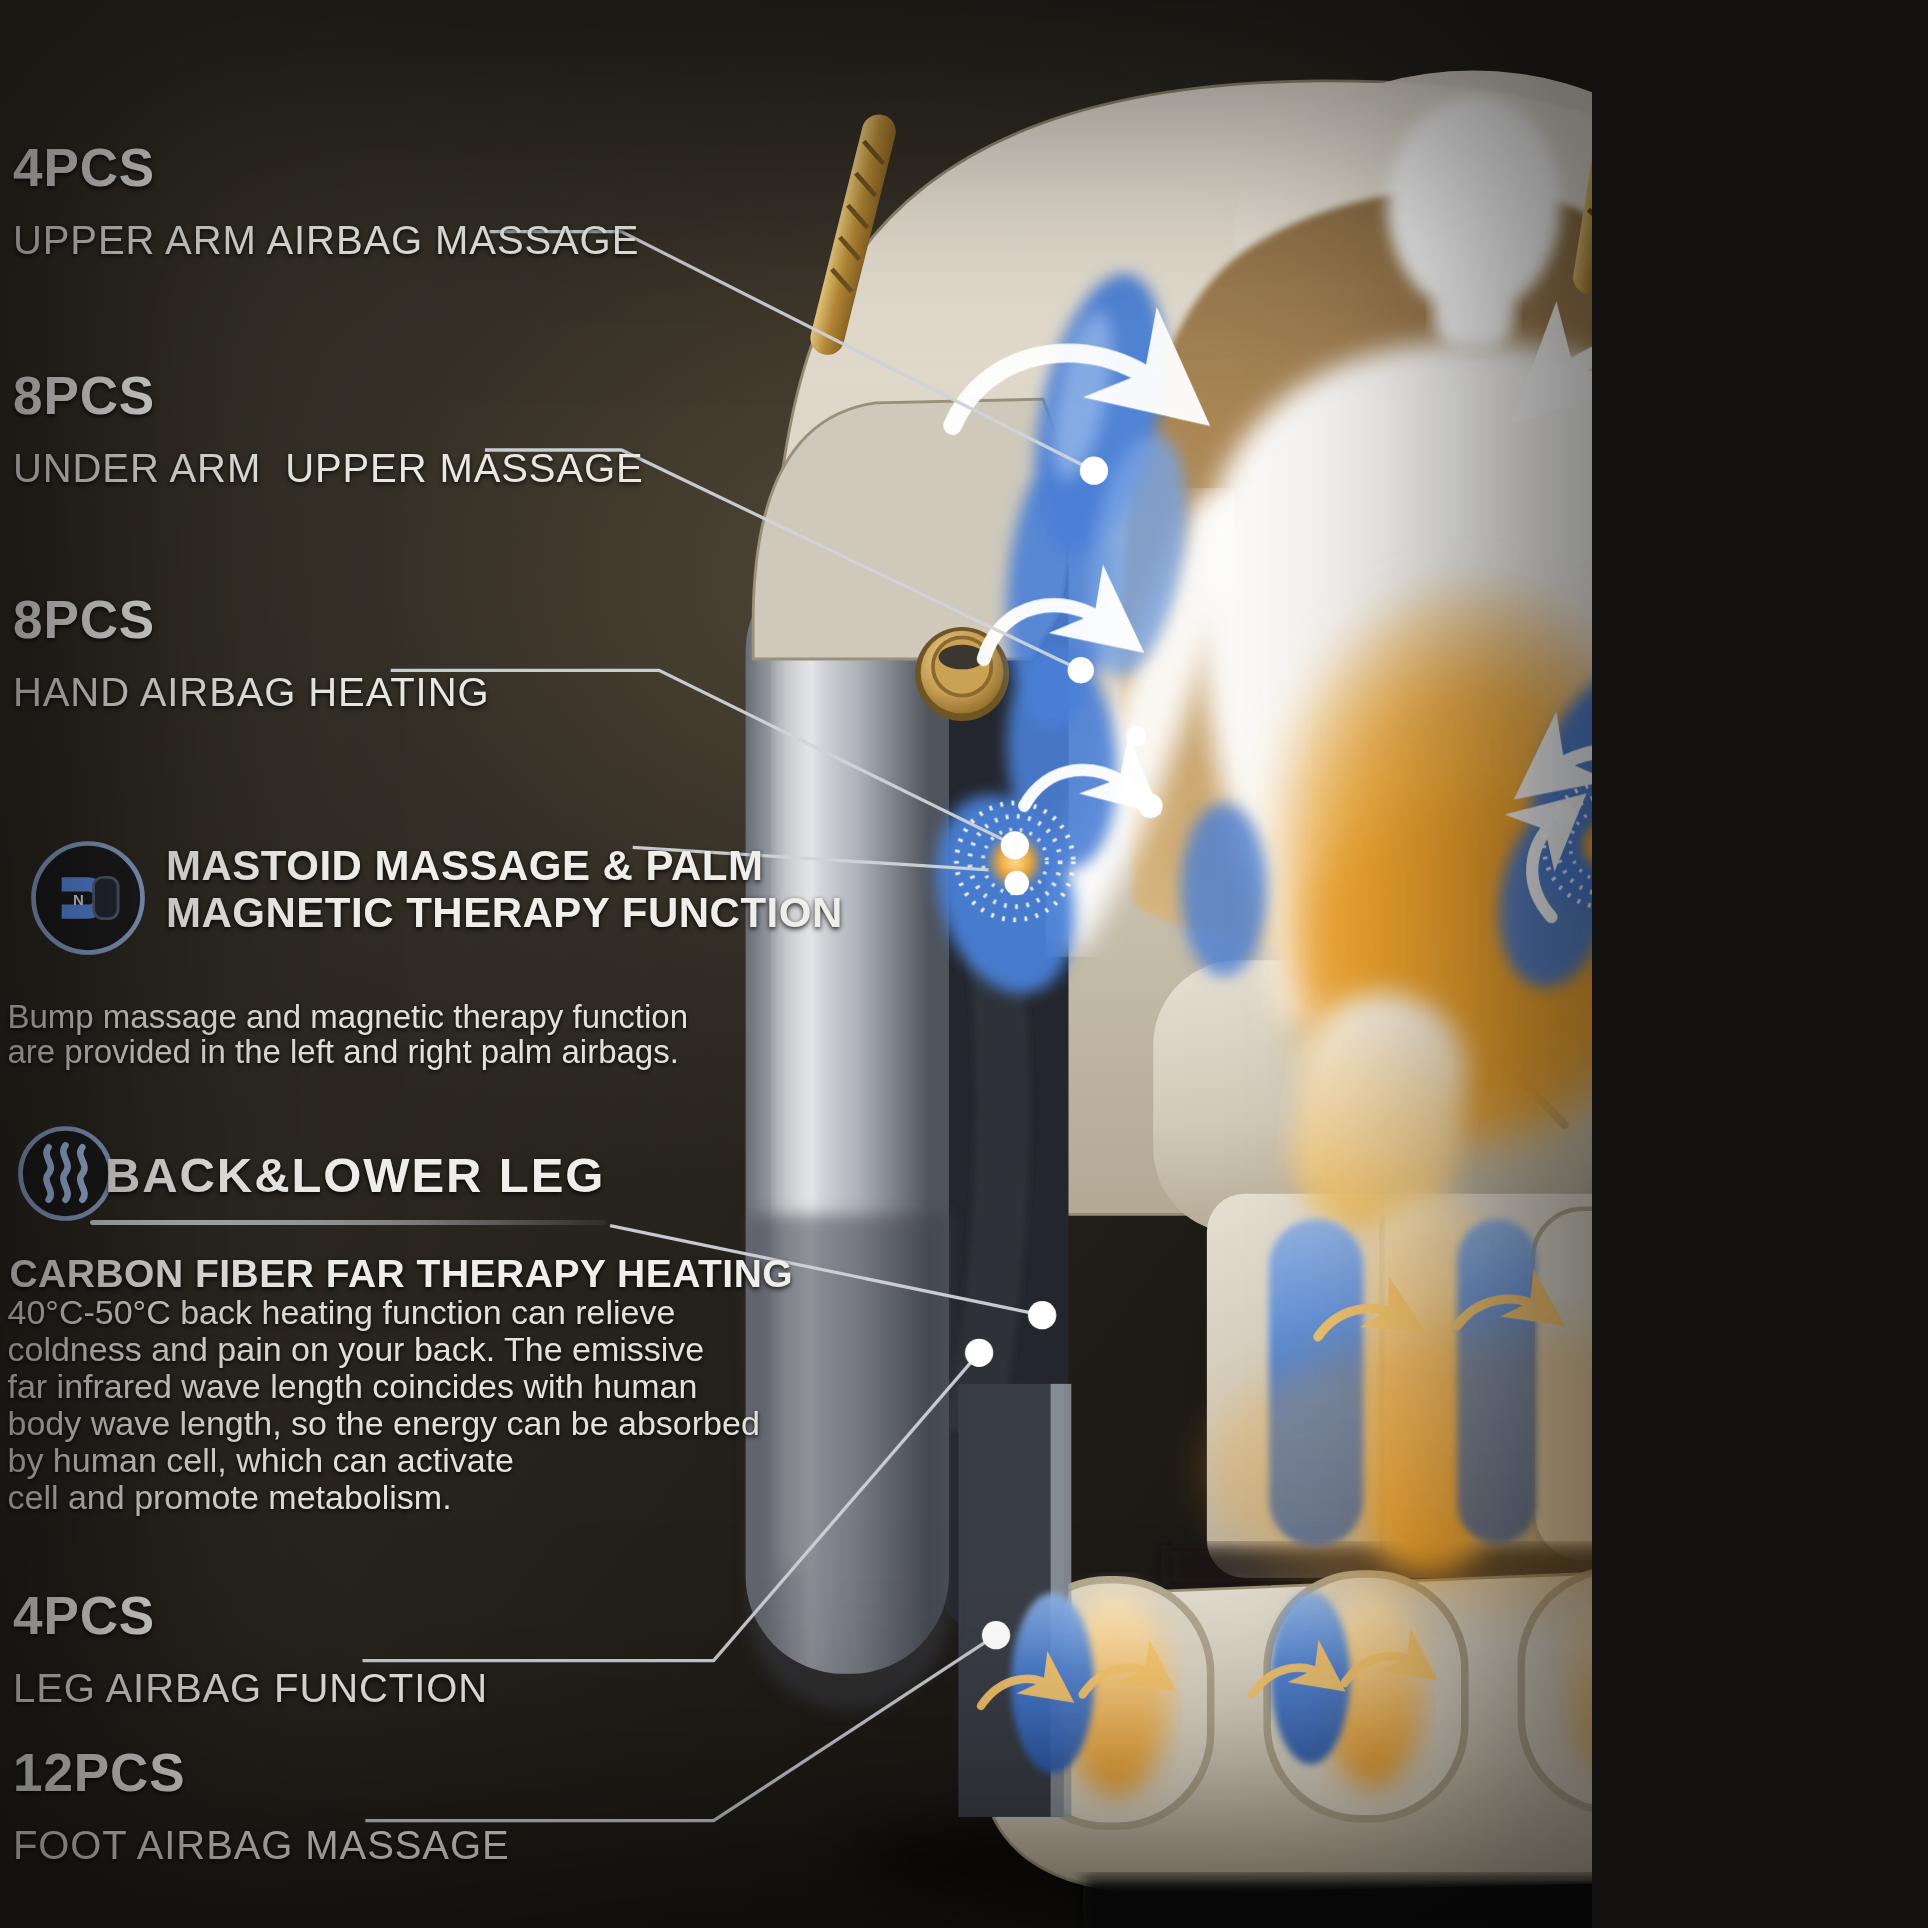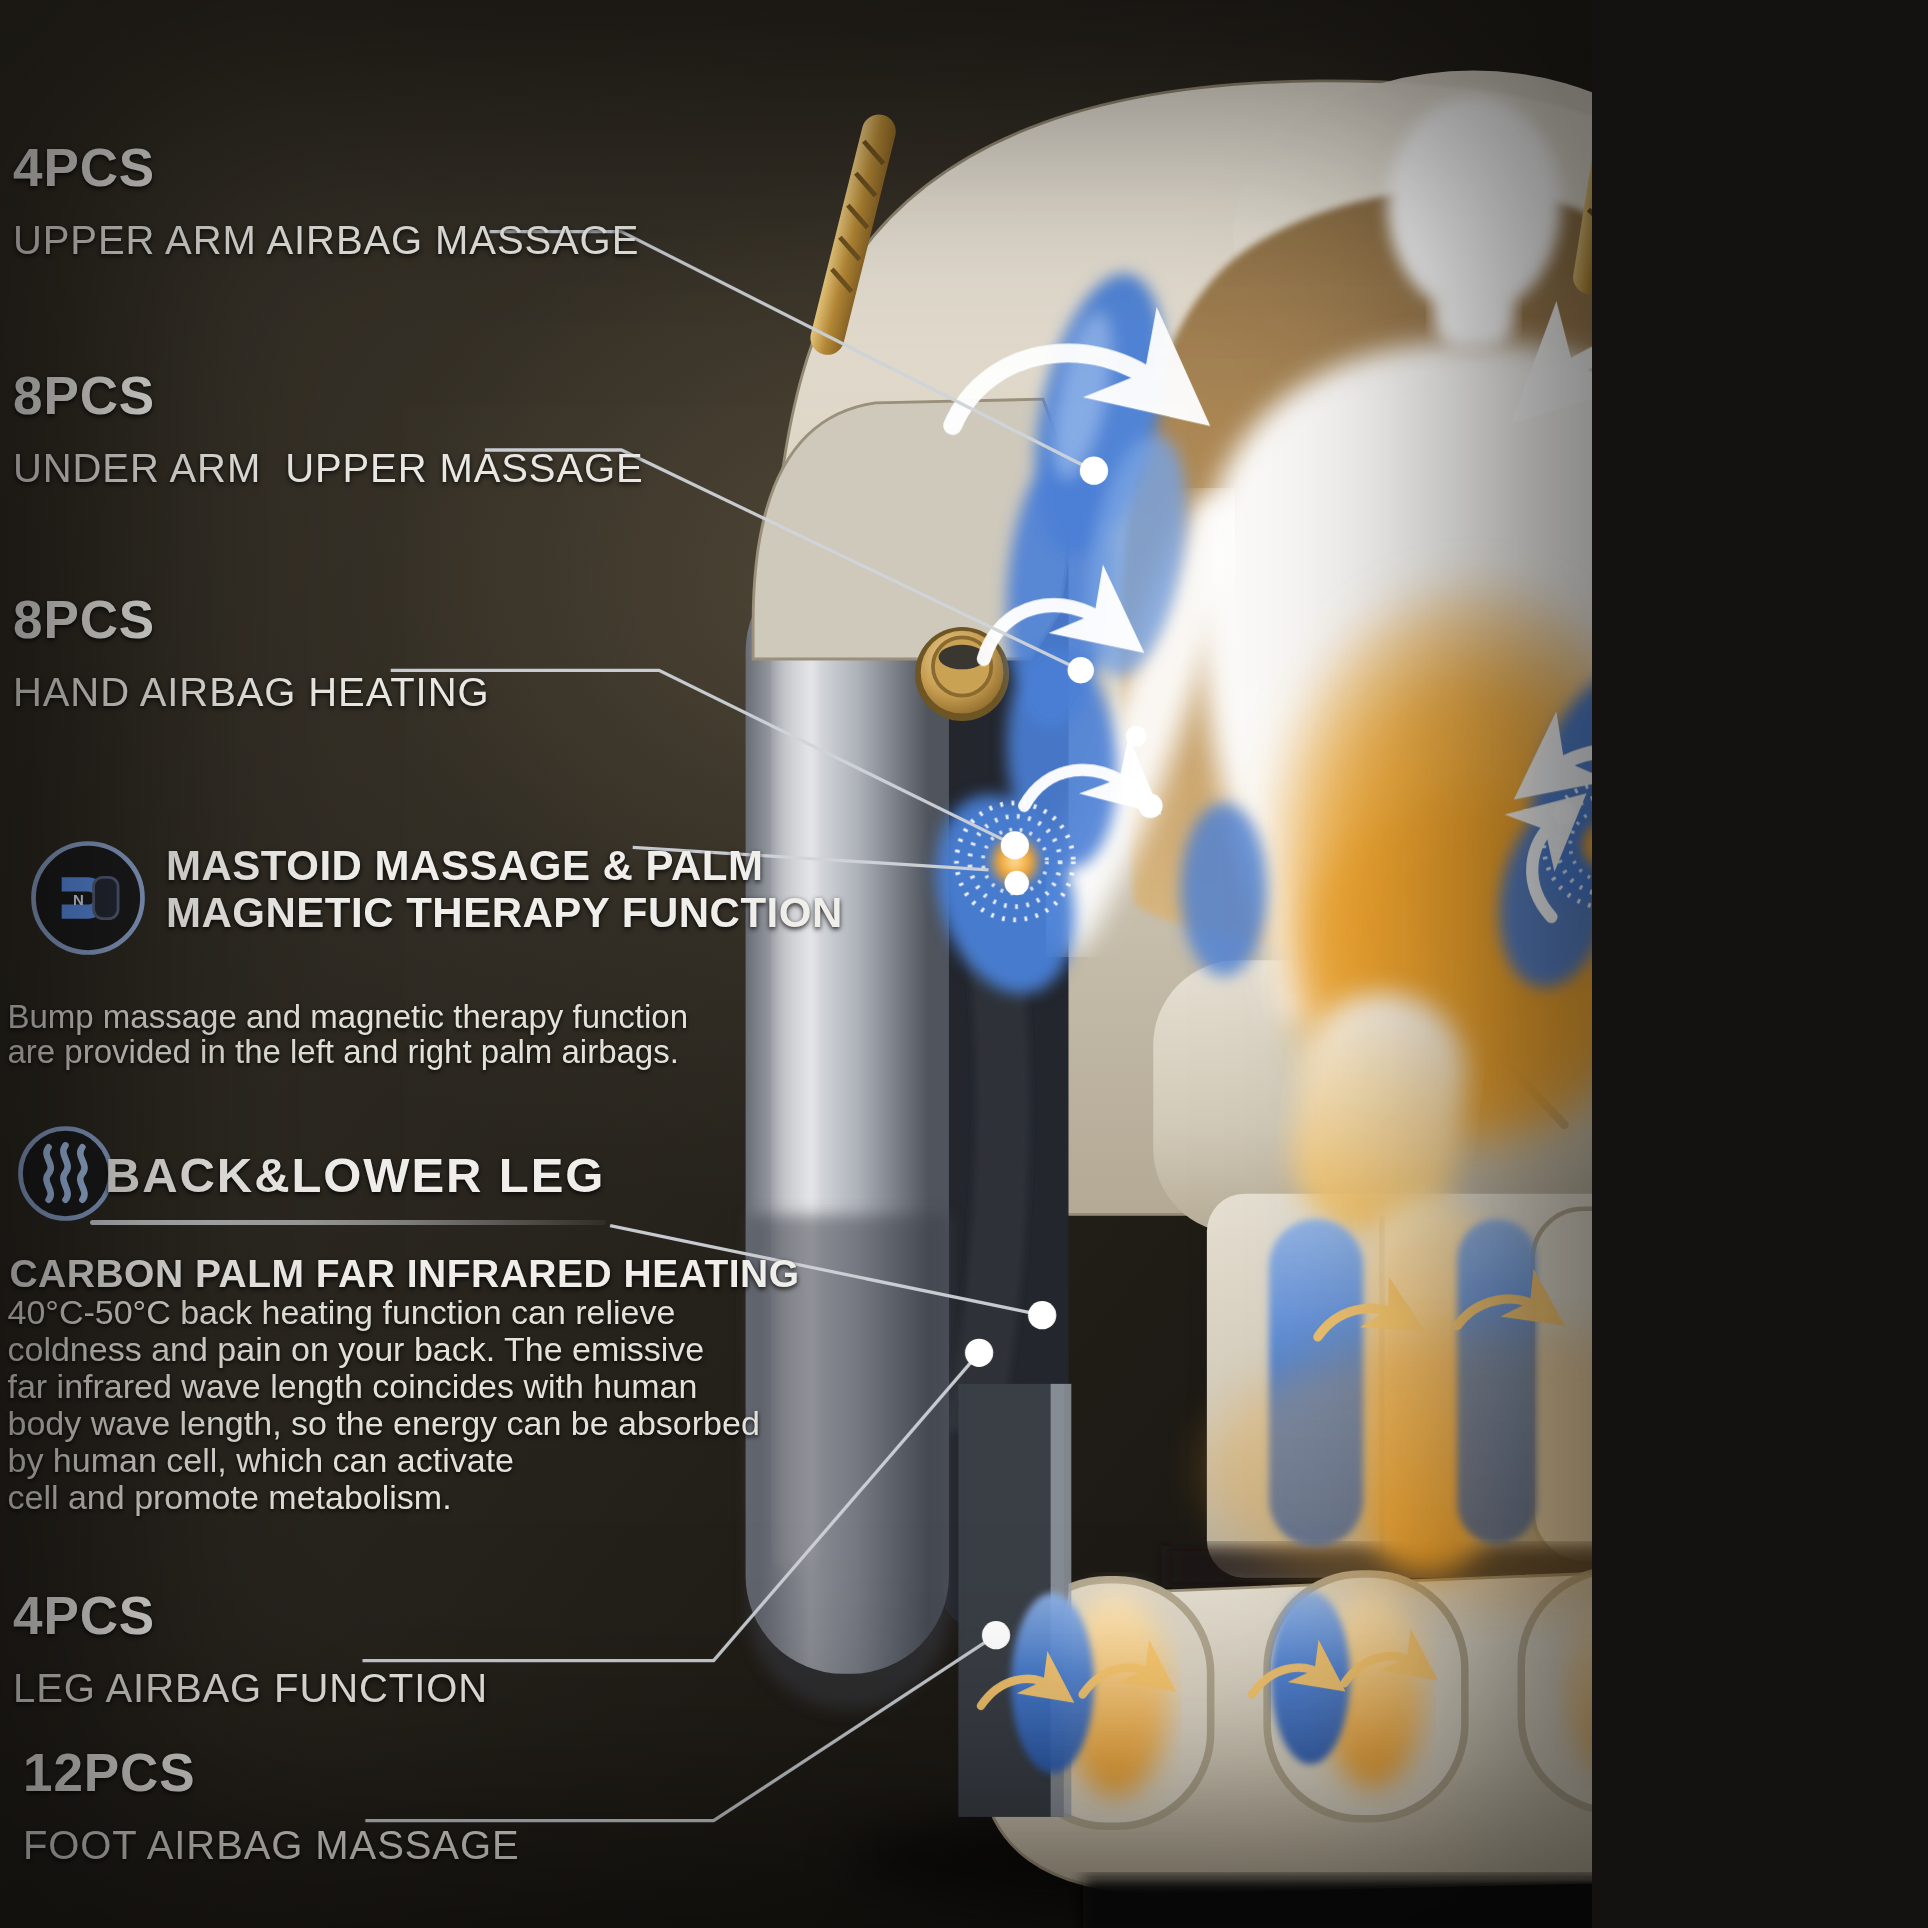--- a/index.html
+++ b/index.html
@@ -318,32 +318,32 @@
     <circle cx="56" cy="56" r="48" fill="#10131a" opacity=".55"></circle>
     <circle cx="56" cy="56" r="48" fill="none" stroke="#8fa6cf" stroke-width="5"></circle>
     <g fill="none" stroke="#a8c4ee" stroke-width="7" stroke-linecap="round">
       <path d="M 38,28 c -8,10 8,18 0,28 c -8,10 8,18 0,28"></path>
       <path d="M 56,26 c -8,10 8,19 0,29 c -8,10 8,19 0,29"></path>
       <path d="M 74,28 c -8,10 8,18 0,28 c -8,10 8,18 0,28"></path>
     </g>
   </svg>
   <div class="abs sec-title" id="bl-title" style="left:105px;top:1147px">BACK&amp;LOWER LEG</div>
   <div class="abs" id="bl-rule" style="left:90px;top:1220px;width:516px;height:4.7px"></div>
-  <div class="abs sec-title" id="bl-sub" style="left:9.4px;top:1252px">CARBON PALM FAR INFRARED HEATING</div>
+  <div class="abs sec-title" id="bl-sub" style="left:9.4px;top:1252px">CARBON FIBER FAR THERAPY HEATING</div>
   <div class="abs sec-body" id="bl-body" style="left:7.5px;top:1294px">40°C-50°C back heating function can relieve
 coldness and pain on your back. The emissive
 far infrared wave length coincides with human
 body wave length, so the energy can be absorbed
 by human cell, which can activate
 cell and promote metabolism.</div>
 
   <div class="abs callout" style="left:13px;top:1589px">
     <div class="pcs">4PCS</div>
     <div class="lbl">LEG AIRBAG FUNCTION</div>
   </div>
 
-  <div class="abs callout" style="left:23px;top:1746px">
+  <div class="abs callout" style="left:13px;top:1746px">
     <div class="pcs">12PCS</div>
     <div class="lbl">FOOT AIRBAG MASSAGE</div>
   </div>
 
 </div>
 
 
 </body></html>

